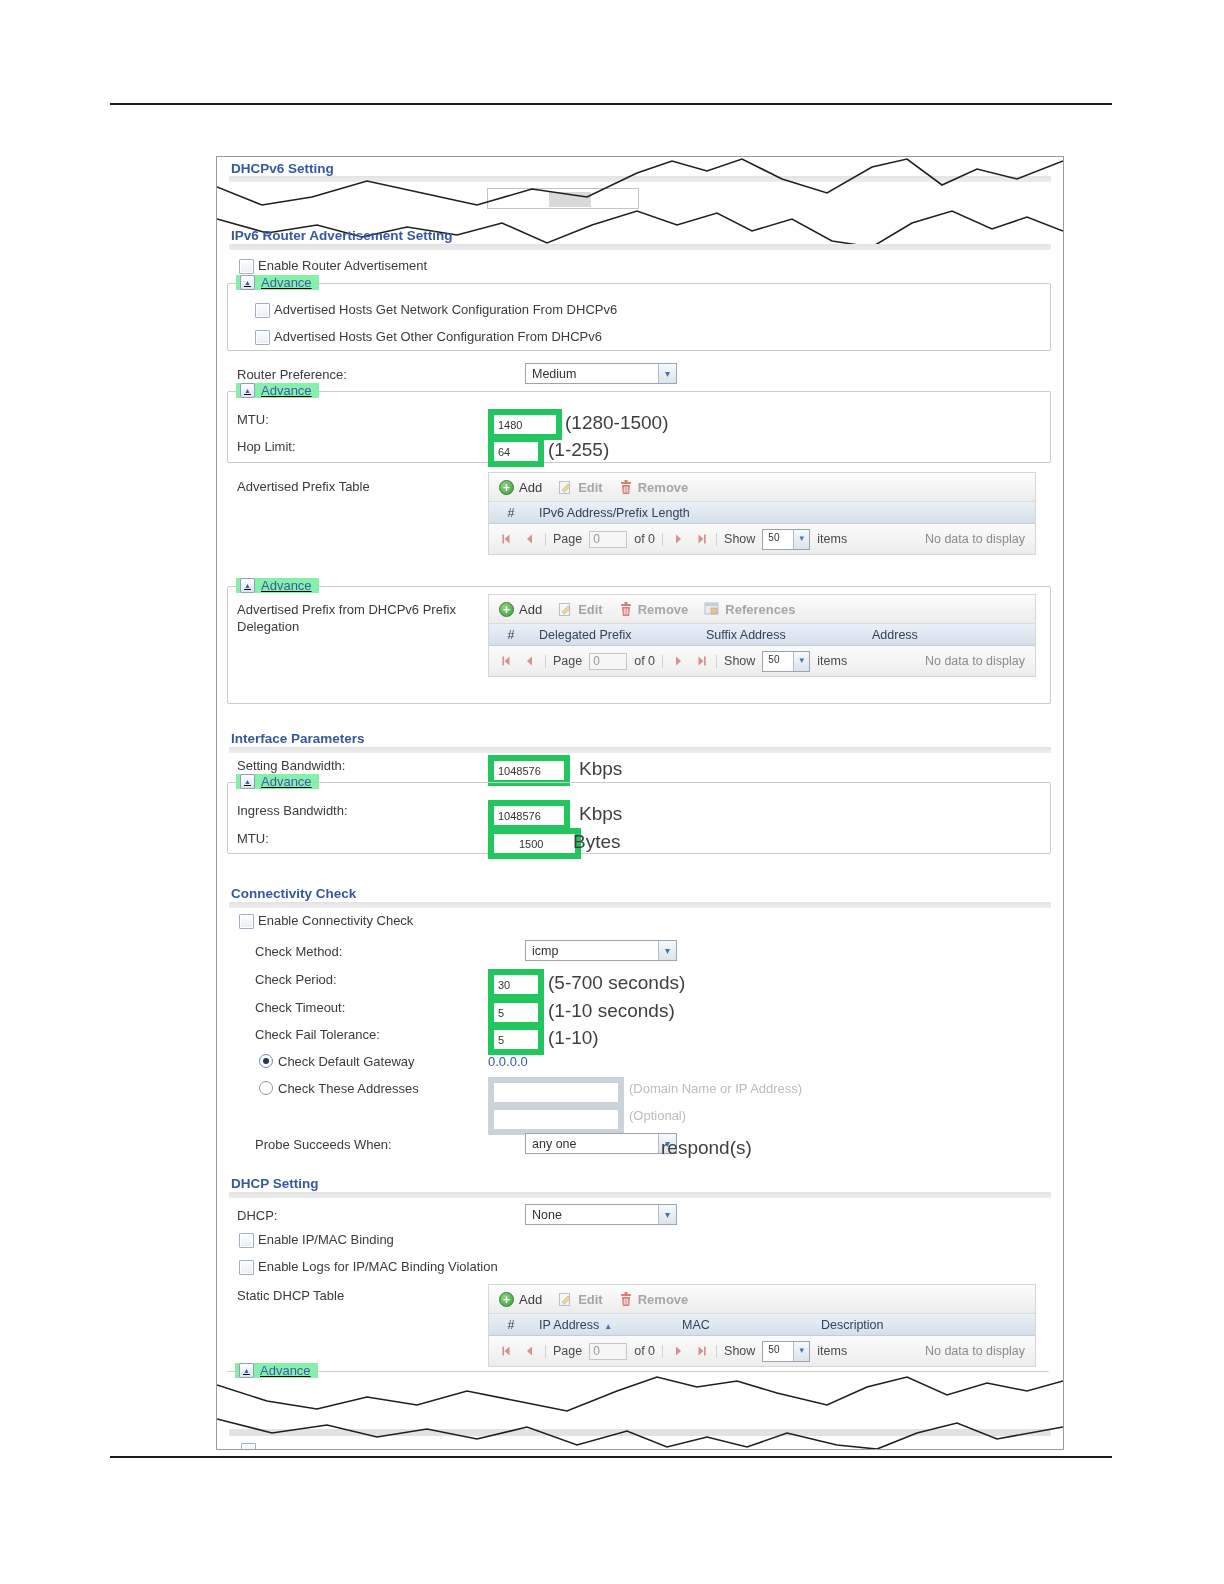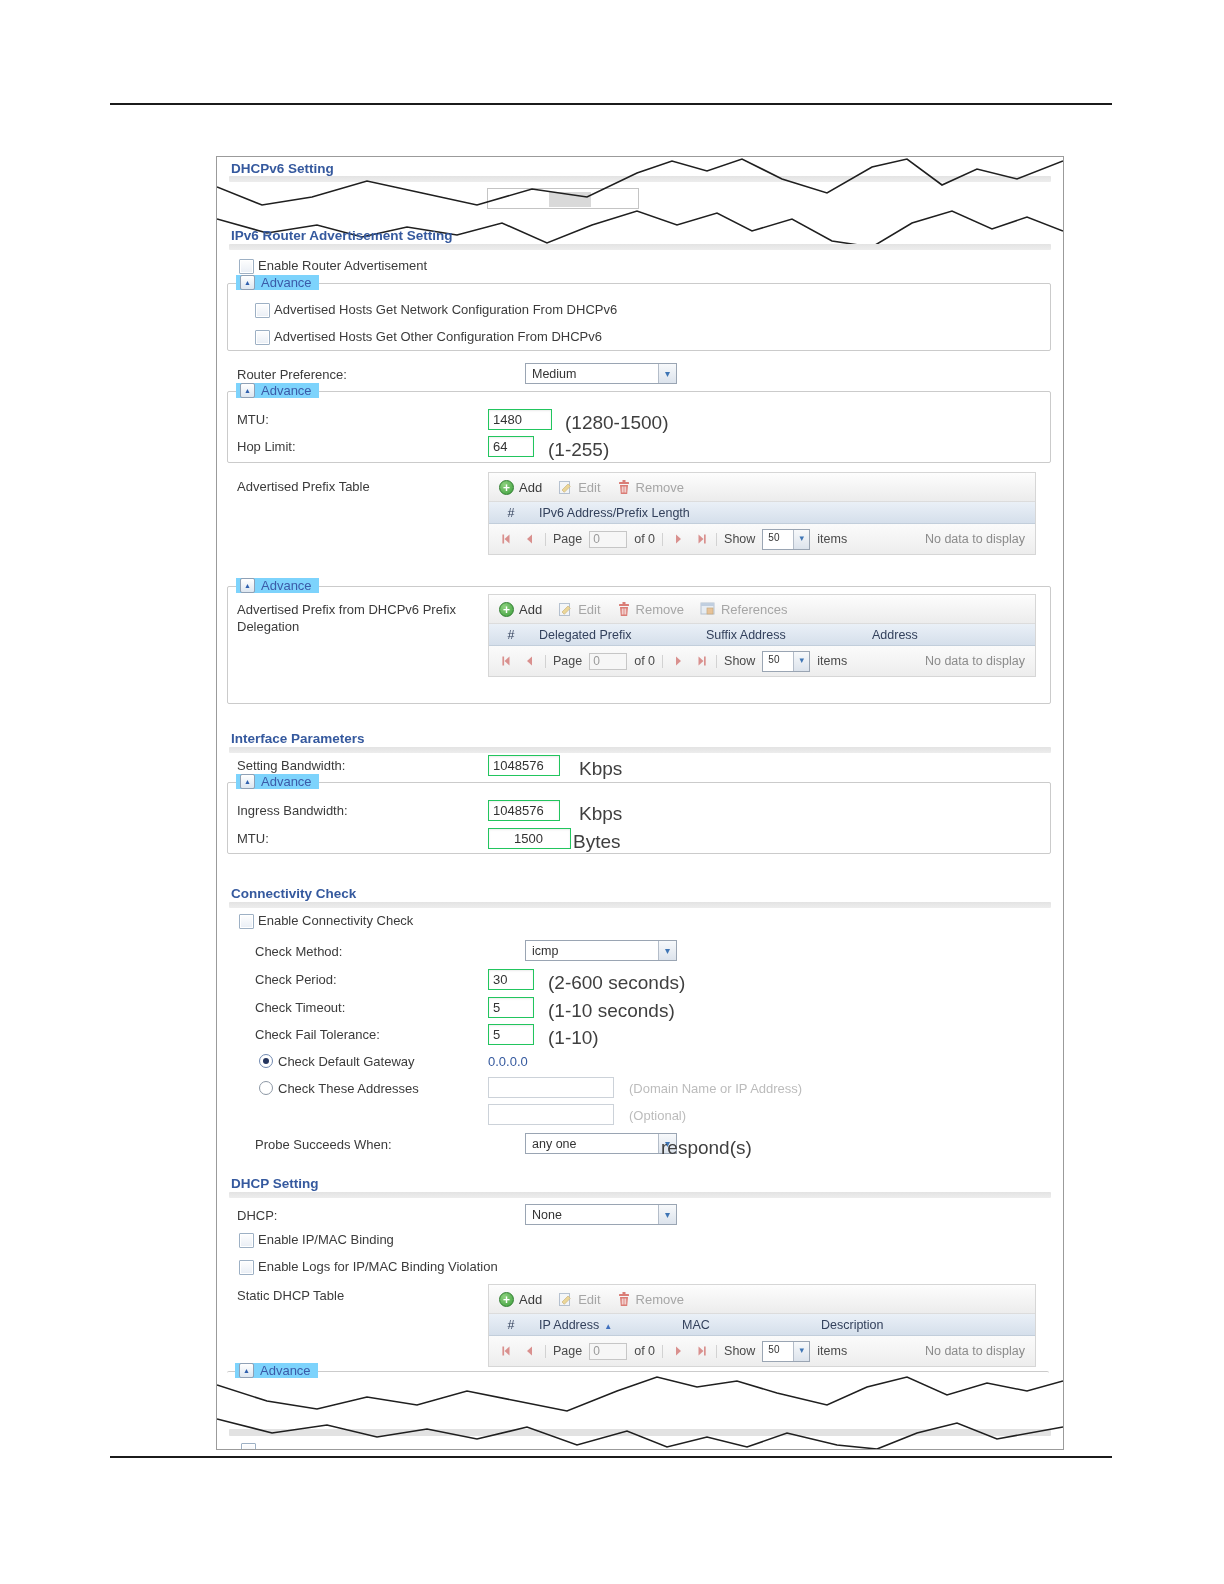--- a/index.html
+++ b/index.html
@@ -10,34 +10,34 @@
   .h1{position:absolute;font-size:13.5px;font-weight:bold;color:#35599e;white-space:nowrap;}
   .hbar{position:absolute;height:6px;background:linear-gradient(#e3e3e3,#ededed);border-radius:1px;}
   .lbl{position:absolute;font-size:13px;color:#3b3b3b;white-space:nowrap;}
   .hint{position:absolute;font-size:19px;color:#3f3f3f;white-space:nowrap;}
   .ph{position:absolute;font-size:13px;color:#bcbcbc;white-space:nowrap;}
   .blueval{position:absolute;font-size:13px;color:#35599e;white-space:nowrap;}
   .cb{position:absolute;width:13px;height:13px;border:1px solid #9db0c4;border-radius:1px;background:linear-gradient(#fefefe,#e9eef5);box-shadow:inset 0 0 0 1px #fff;}
   .rd{position:absolute;width:12px;height:12px;border:1px solid #8d98a5;border-radius:50%;background:#fff;}
   .rd.on{border-color:#7189b0;}
   .rd.on::after{content:"";position:absolute;left:3px;top:3px;width:6px;height:6px;border-radius:50%;background:#25355e;}
-  .inp{position:absolute;height:17px;border:1px solid #22c55e;background:#fff;font-family:"Liberation Sans",sans-serif;font-size:13px;color:#333;padding:1px 4px;box-shadow:inset 0 1px 2px rgba(0,0,0,.08);}
+  .inp{position:absolute;height:17px;border:6px solid #22c55e;background:#fff;font-family:"Liberation Sans",sans-serif;font-size:11px;color:#333;padding:1px 4px;box-shadow:inset 0 1px 2px rgba(0,0,0,.08);}
   .inp.dis{border-color:#ccd2d9;box-shadow:none;}
   .fs{position:absolute;border:1px solid #cbcbcb;border-radius:2px;}
   .fs.open-bottom{border-bottom:none;}
-  .legend{position:absolute;top:-9px;left:8px;background:#7dd3fc;padding:0 7px 0 4px;display:flex;align-items:flex-end;gap:6px;}
+  .legend{position:absolute;top:-9px;left:8px;background:#86efac;padding:0 7px 0 4px;display:flex;align-items:flex-end;gap:6px;text-decoration:underline;}
   .tgl{width:13px;height:13px;border:1px solid #8fa0b5;border-radius:2px;background:linear-gradient(#ffffff,#dde6f0);color:#2f5fae;font-size:7px;line-height:13px;text-align:center;cursor:pointer;}
   .leg-txt{font-size:13px;color:#3b5ba8;}
   .sel{position:absolute;height:21px;border:1px solid #9aa5b3;background:#fff;box-sizing:border-box;margin-left:37px;}
   .sel .val{display:block;padding:3px 20px 0 6px;font-size:12.5px;color:#333;white-space:nowrap;overflow:hidden;}
   .sel .btn{position:absolute;right:0;top:0;bottom:0;width:17px;background:linear-gradient(#f7f9fb,#dce3ec);border-left:1px solid #b4bdc9;color:#3f75b5;text-align:center;font-size:10px;line-height:19px;}
   .tbl{position:absolute;width:548px;border:1px solid #d6d6d6;background:#fff;box-sizing:border-box;}
   .tb-bar{display:flex;align-items:center;height:28px;padding-left:10px;background:linear-gradient(#fdfdfd,#ececec);border-bottom:1px solid #dcdcdc;}
   .tb{display:flex;align-items:center;gap:5px;margin-right:16px;font-size:13px;color:#3a3a3a;cursor:pointer;}
-  .tb.dis{color:#a6a6a6;}
+  .tb.dis{color:#a6a6a6;font-weight:bold;}
   .ic-add{width:15px;height:15px;border-radius:50%;background:radial-gradient(circle at 35% 30%,#8ed27f,#3d9e3c);border:1px solid #2f7e2f;color:#fff;font-size:12px;font-weight:bold;line-height:14px;text-align:center;box-sizing:border-box;}
   .th-row{display:flex;align-items:center;height:21px;background:linear-gradient(#eaf0f7,#d5dfeb);border-bottom:1px solid #c2cedb;font-size:12.5px;color:#33415c;}
   .th{white-space:nowrap;overflow:hidden;}
   .th.num{width:44px;text-align:center;}
   .sort{color:#3f6fbe;font-size:8px;margin-left:5px;}
   .pg{display:flex;align-items:center;gap:7px;height:30px;padding:0 10px;background:linear-gradient(#fbfbfb,#ededed);font-size:12.5px;color:#4a4a4a;}
   .pg-btn{width:16px;height:16px;cursor:pointer;flex:none;}
   .pg-sep{width:1px;height:13px;background:#d2d2d2;flex:none;}
   .pg-inp{width:30px;height:15px;border:1px solid #c6c6c6;background:#f6f6f6;color:#9a9a9a;font-size:12px;padding:0 3px;font-family:"Liberation Sans",sans-serif;}
   .mini-sel{position:relative;width:46px;height:19px;border:1px solid #9aa5b3;background:#fff;flex:none;cursor:pointer;}
@@ -257,21 +257,21 @@
   <span class="cb" style="left:22px;top:757px"></span>
   <span class="lbl" style="left:41px;top:756px">Enable Connectivity Check</span>
 
   <span class="lbl" style="left:38px;top:787px">Check Method:</span>
   <div class="sel" style="left:271px;top:783px;width:152px">
     <span class="val">icmp</span>
     <span class="btn">▾</span>
   </div>
   <span class="lbl" style="left:38px;top:815px">Check Period:</span>
   <input class="inp" style="left: 271px; top: 812px; width: 36px;" value="30">
-  <span class="hint" style="left:331px;top:815px">(2-600 seconds)</span>
+  <span class="hint" style="left:331px;top:815px">(5-700 seconds)</span>
   <span class="lbl" style="left:38px;top:843px">Check Timeout:</span>
   <input class="inp" style="left: 271px; top: 840px; width: 36px;" value="5">
   <span class="hint" style="left:331px;top:843px">(1-10 seconds)</span>
   <span class="lbl" style="left:38px;top:870px">Check Fail Tolerance:</span>
   <input class="inp" style="left: 271px; top: 867px; width: 36px;" value="5">
   <span class="hint" style="left:331px;top:870px">(1-10)</span>
 
   <span class="rd on" style="left:42px;top:897px"></span>
   <span class="lbl" style="left:61px;top:897px">Check Default Gateway</span>
   <span class="blueval" style="left:271px;top:897px">0.0.0.0</span>

